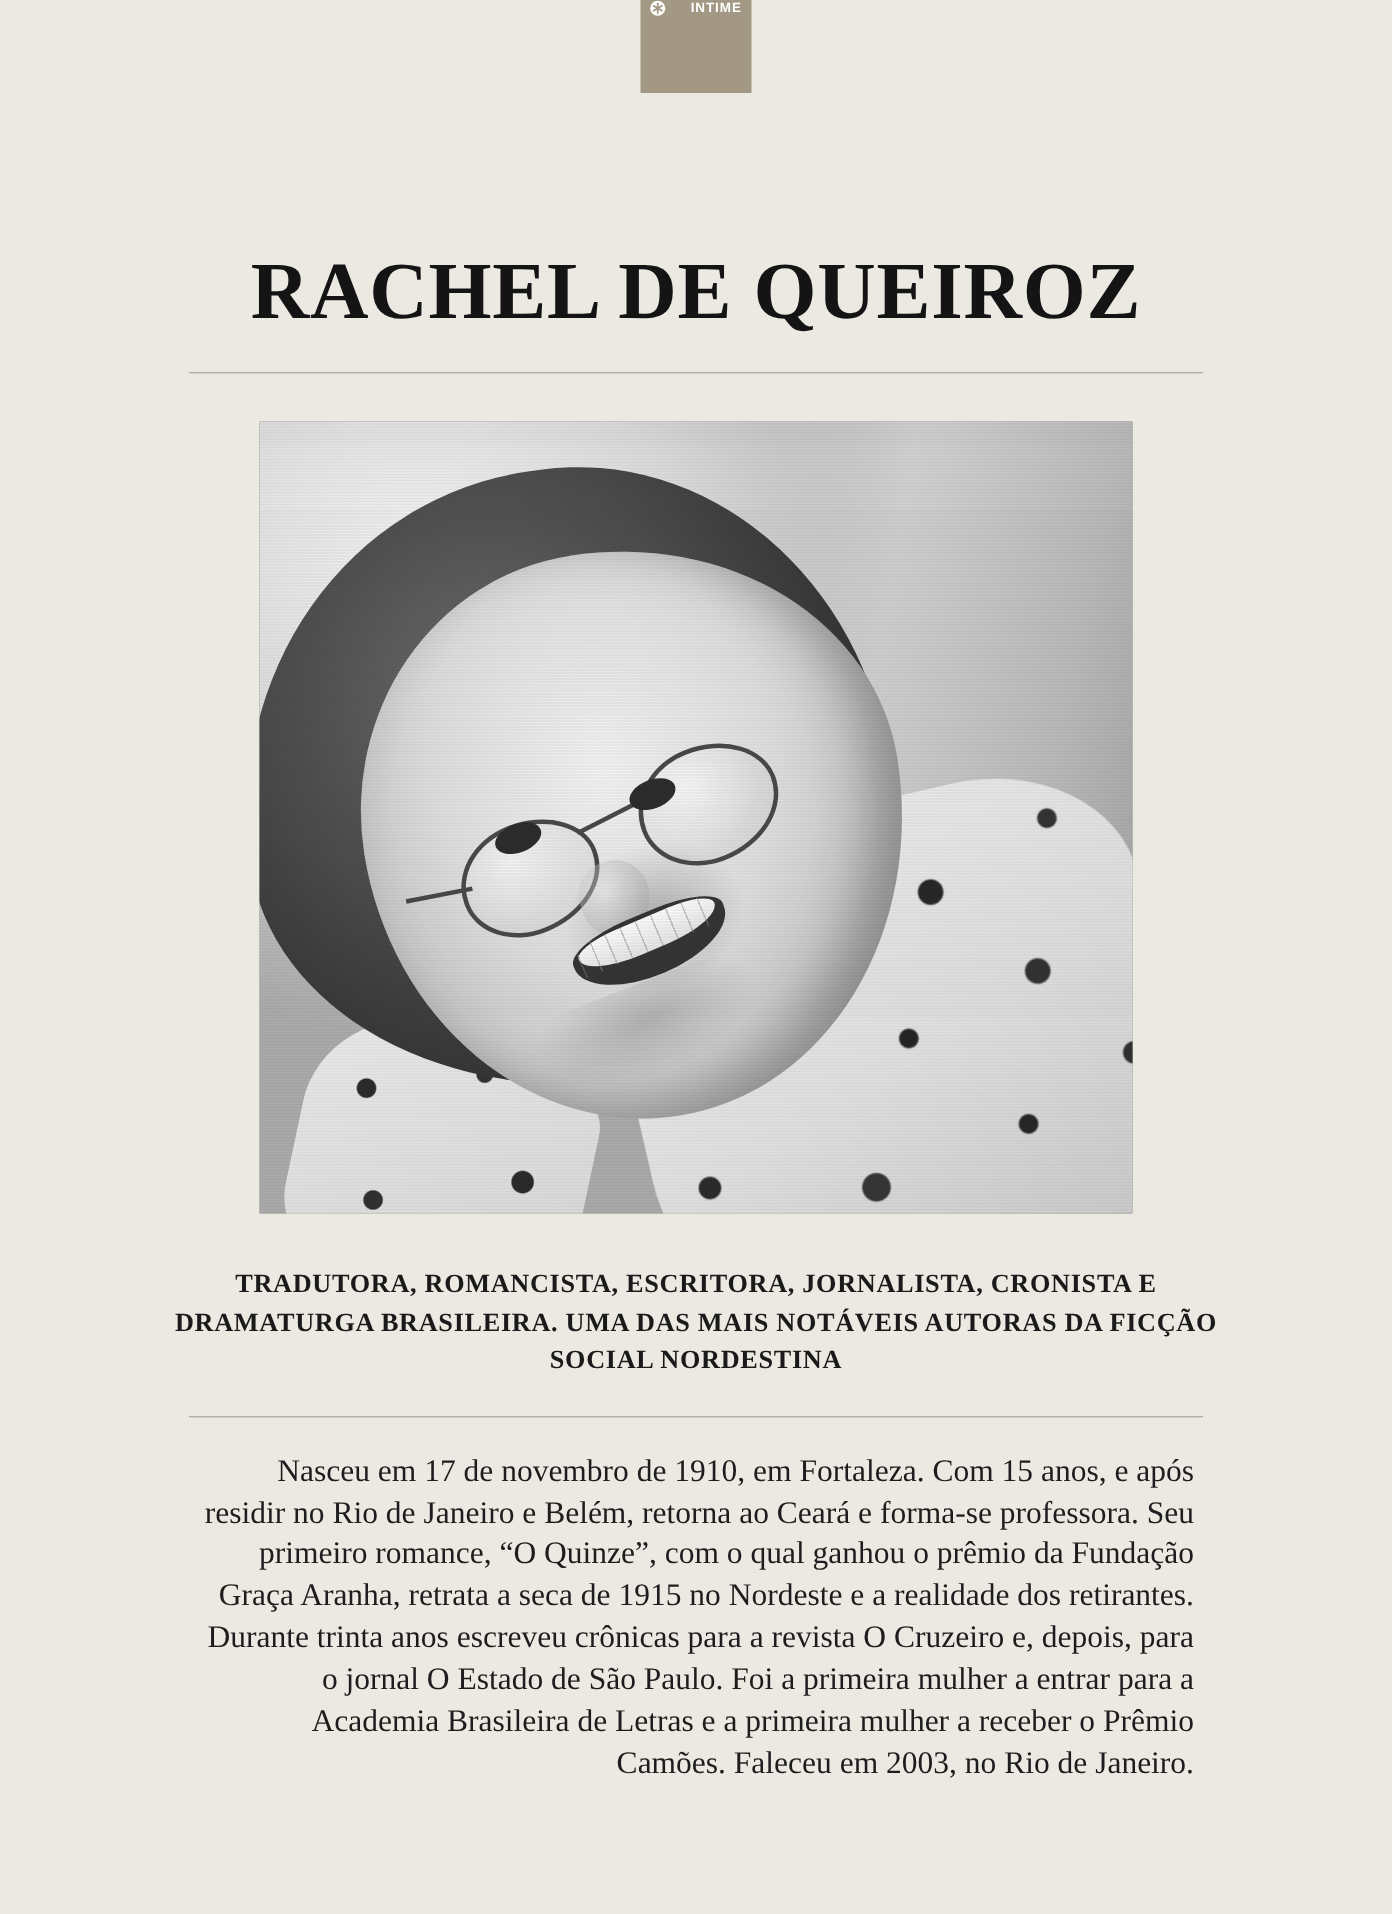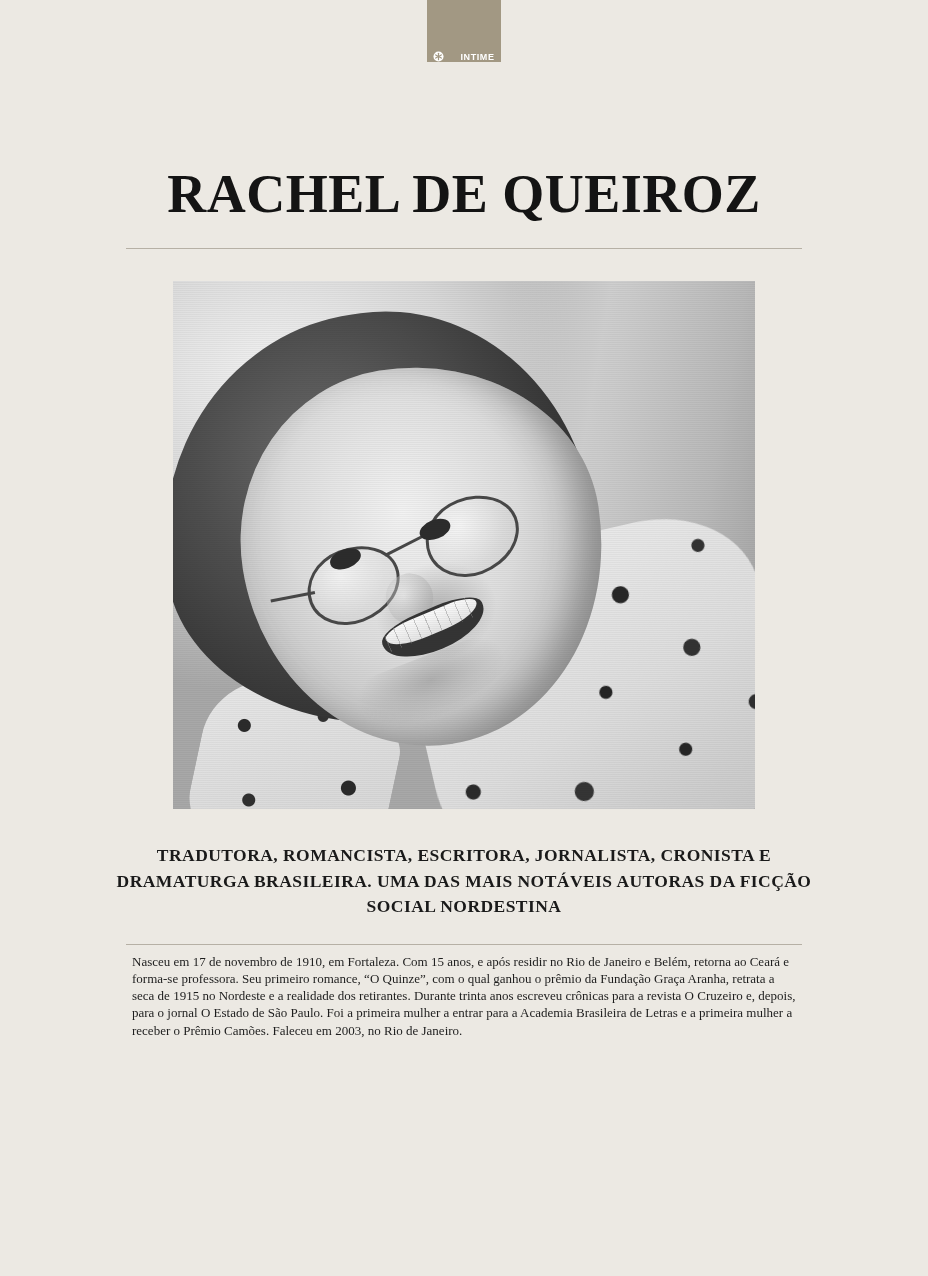--- a/index.html
+++ b/index.html
@@ -19,21 +19,21 @@
   
   .logo-tab {
     position: absolute;
     top: 0;
     left: 50%;
     transform: translateX(-50%);
     width: 74px;
     height: 62px;
     background: #a29883;
     display: flex;
-    align-items: flex-end;
+    align-items: flex-start;
     justify-content: center;
     gap: 16px;
   }
   .logo-mark {
     width: 11px;
     height: 11px;
     position: relative;
     flex: 0 0 auto;
   }
   .logo-mark svg { display: block; }
@@ -298,25 +298,25 @@
   }
 
   .rule2 {
     width: 676px;
     height: 1px;
     background: #b6b0a5;
     margin: 24px auto 0 auto;
   }
 
   .bio {
-    margin: 8px auto 0 auto;
+    margin: 22px auto 0 auto;
     width: 664px;
-    text-align: left;
+    text-align: right;
     font-family: "Liberation Serif", serif;
-    font-size: 13px;
+    font-size: 21px;
     line-height: 1.33;
     color: #1d1d1d;
   }
 </style>
 </head>
 <body>
 
 <div class="logo-tab">
   <span class="logo-mark">
     <svg width="11" height="11" viewBox="0 0 24 24" aria-hidden="true">

